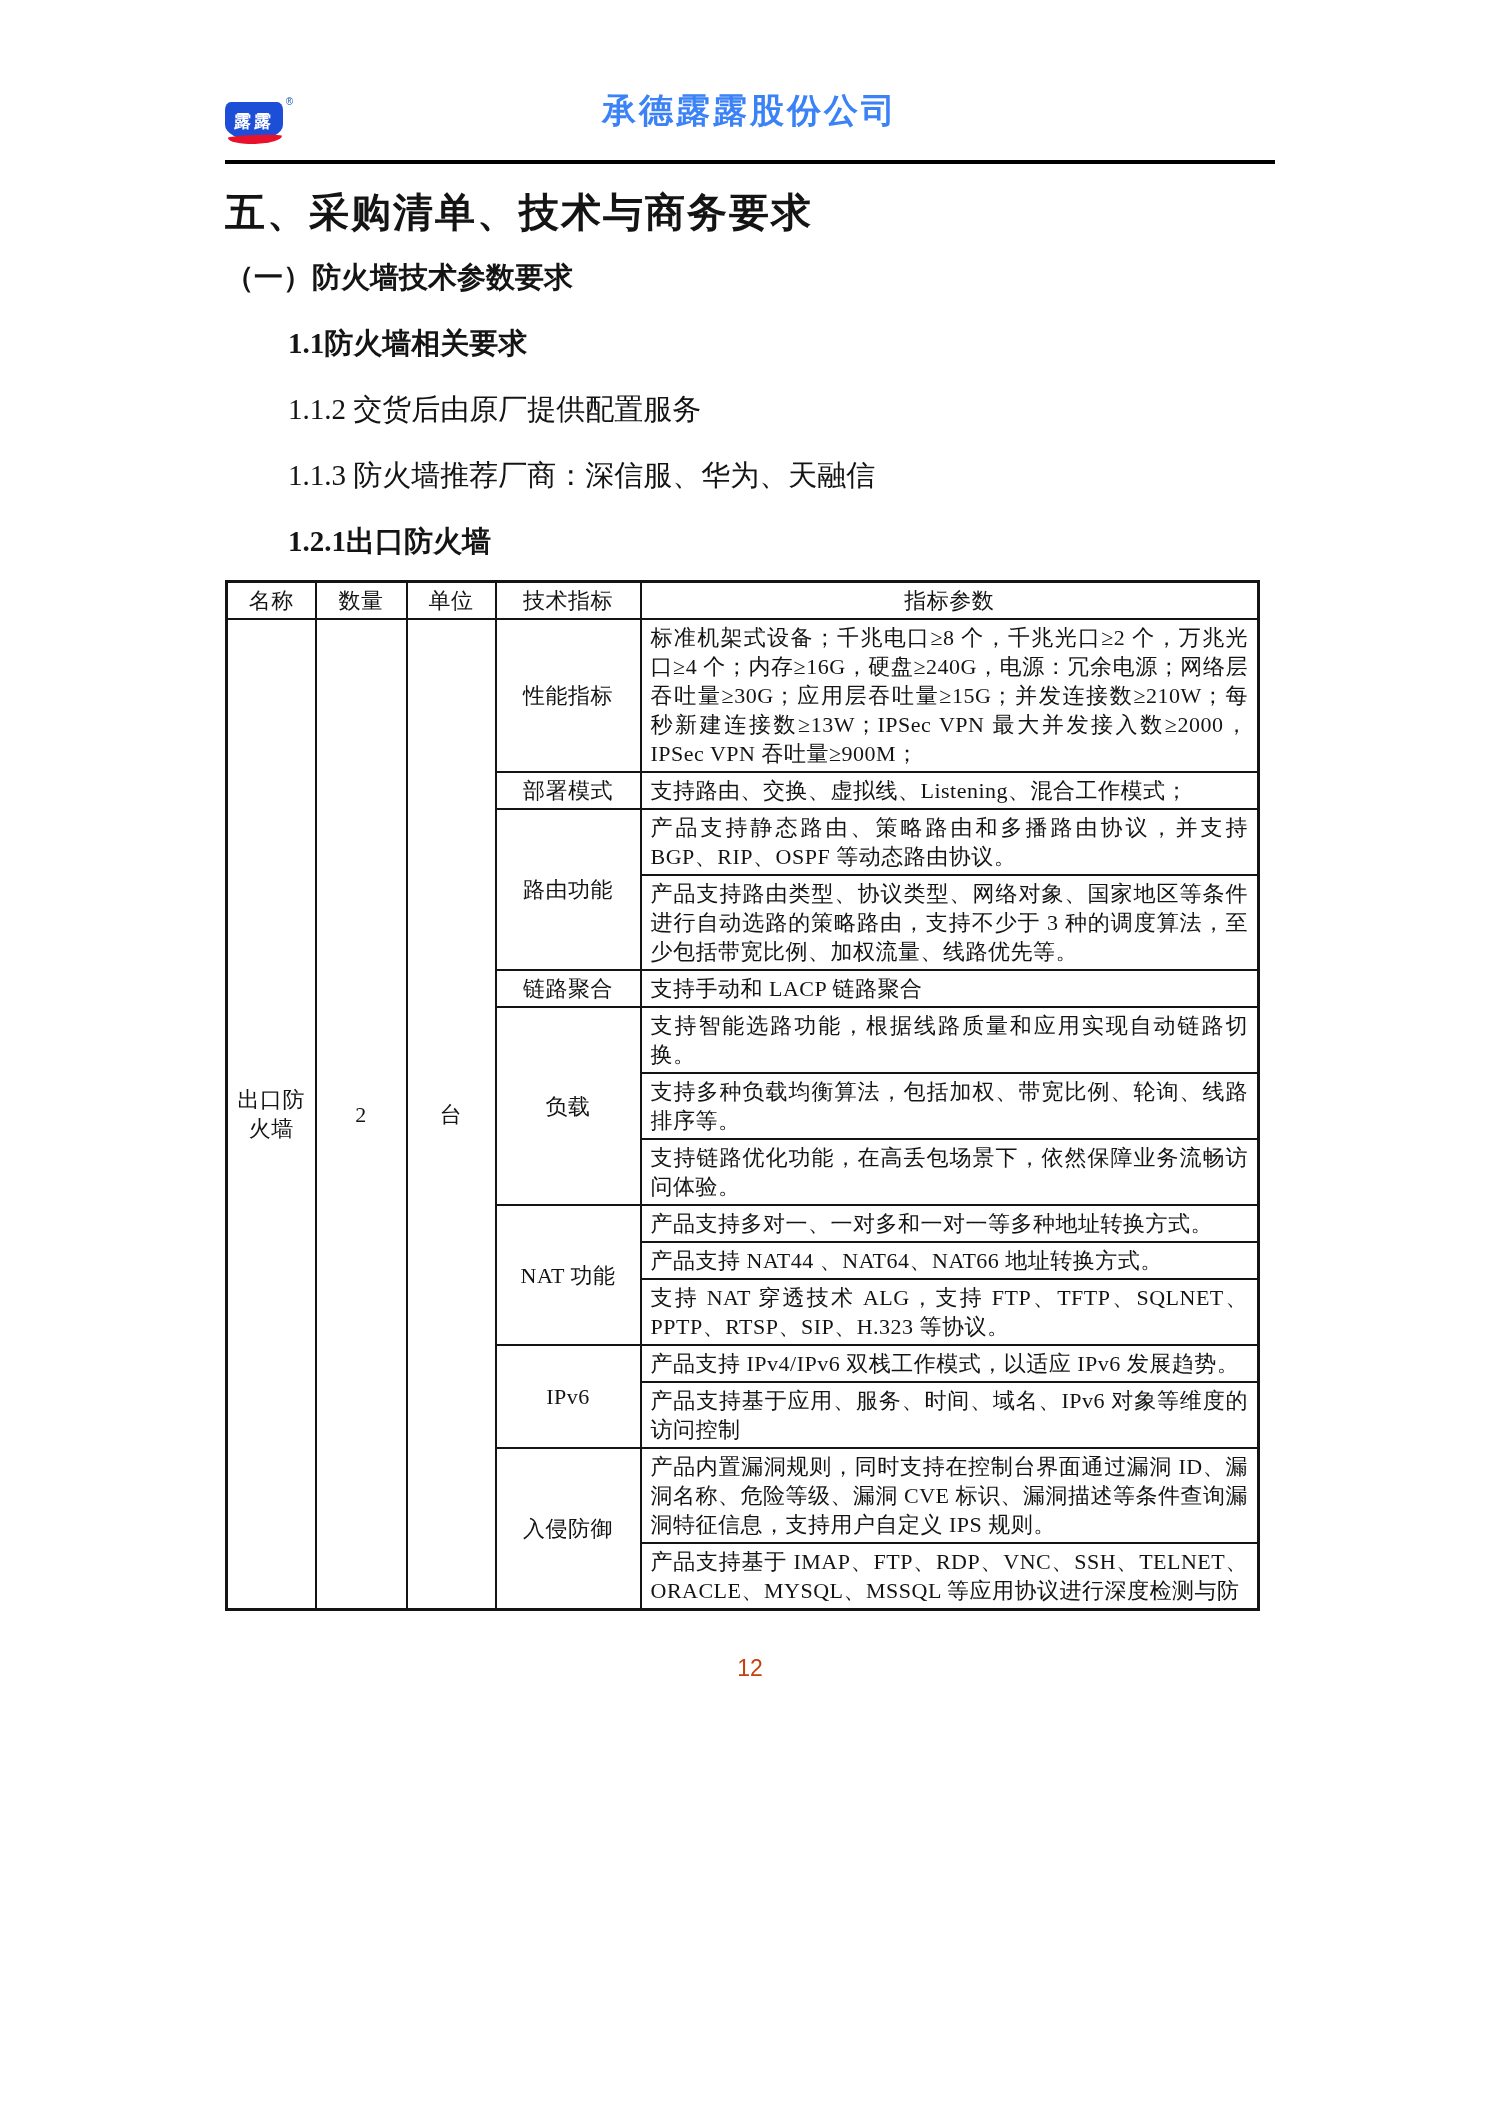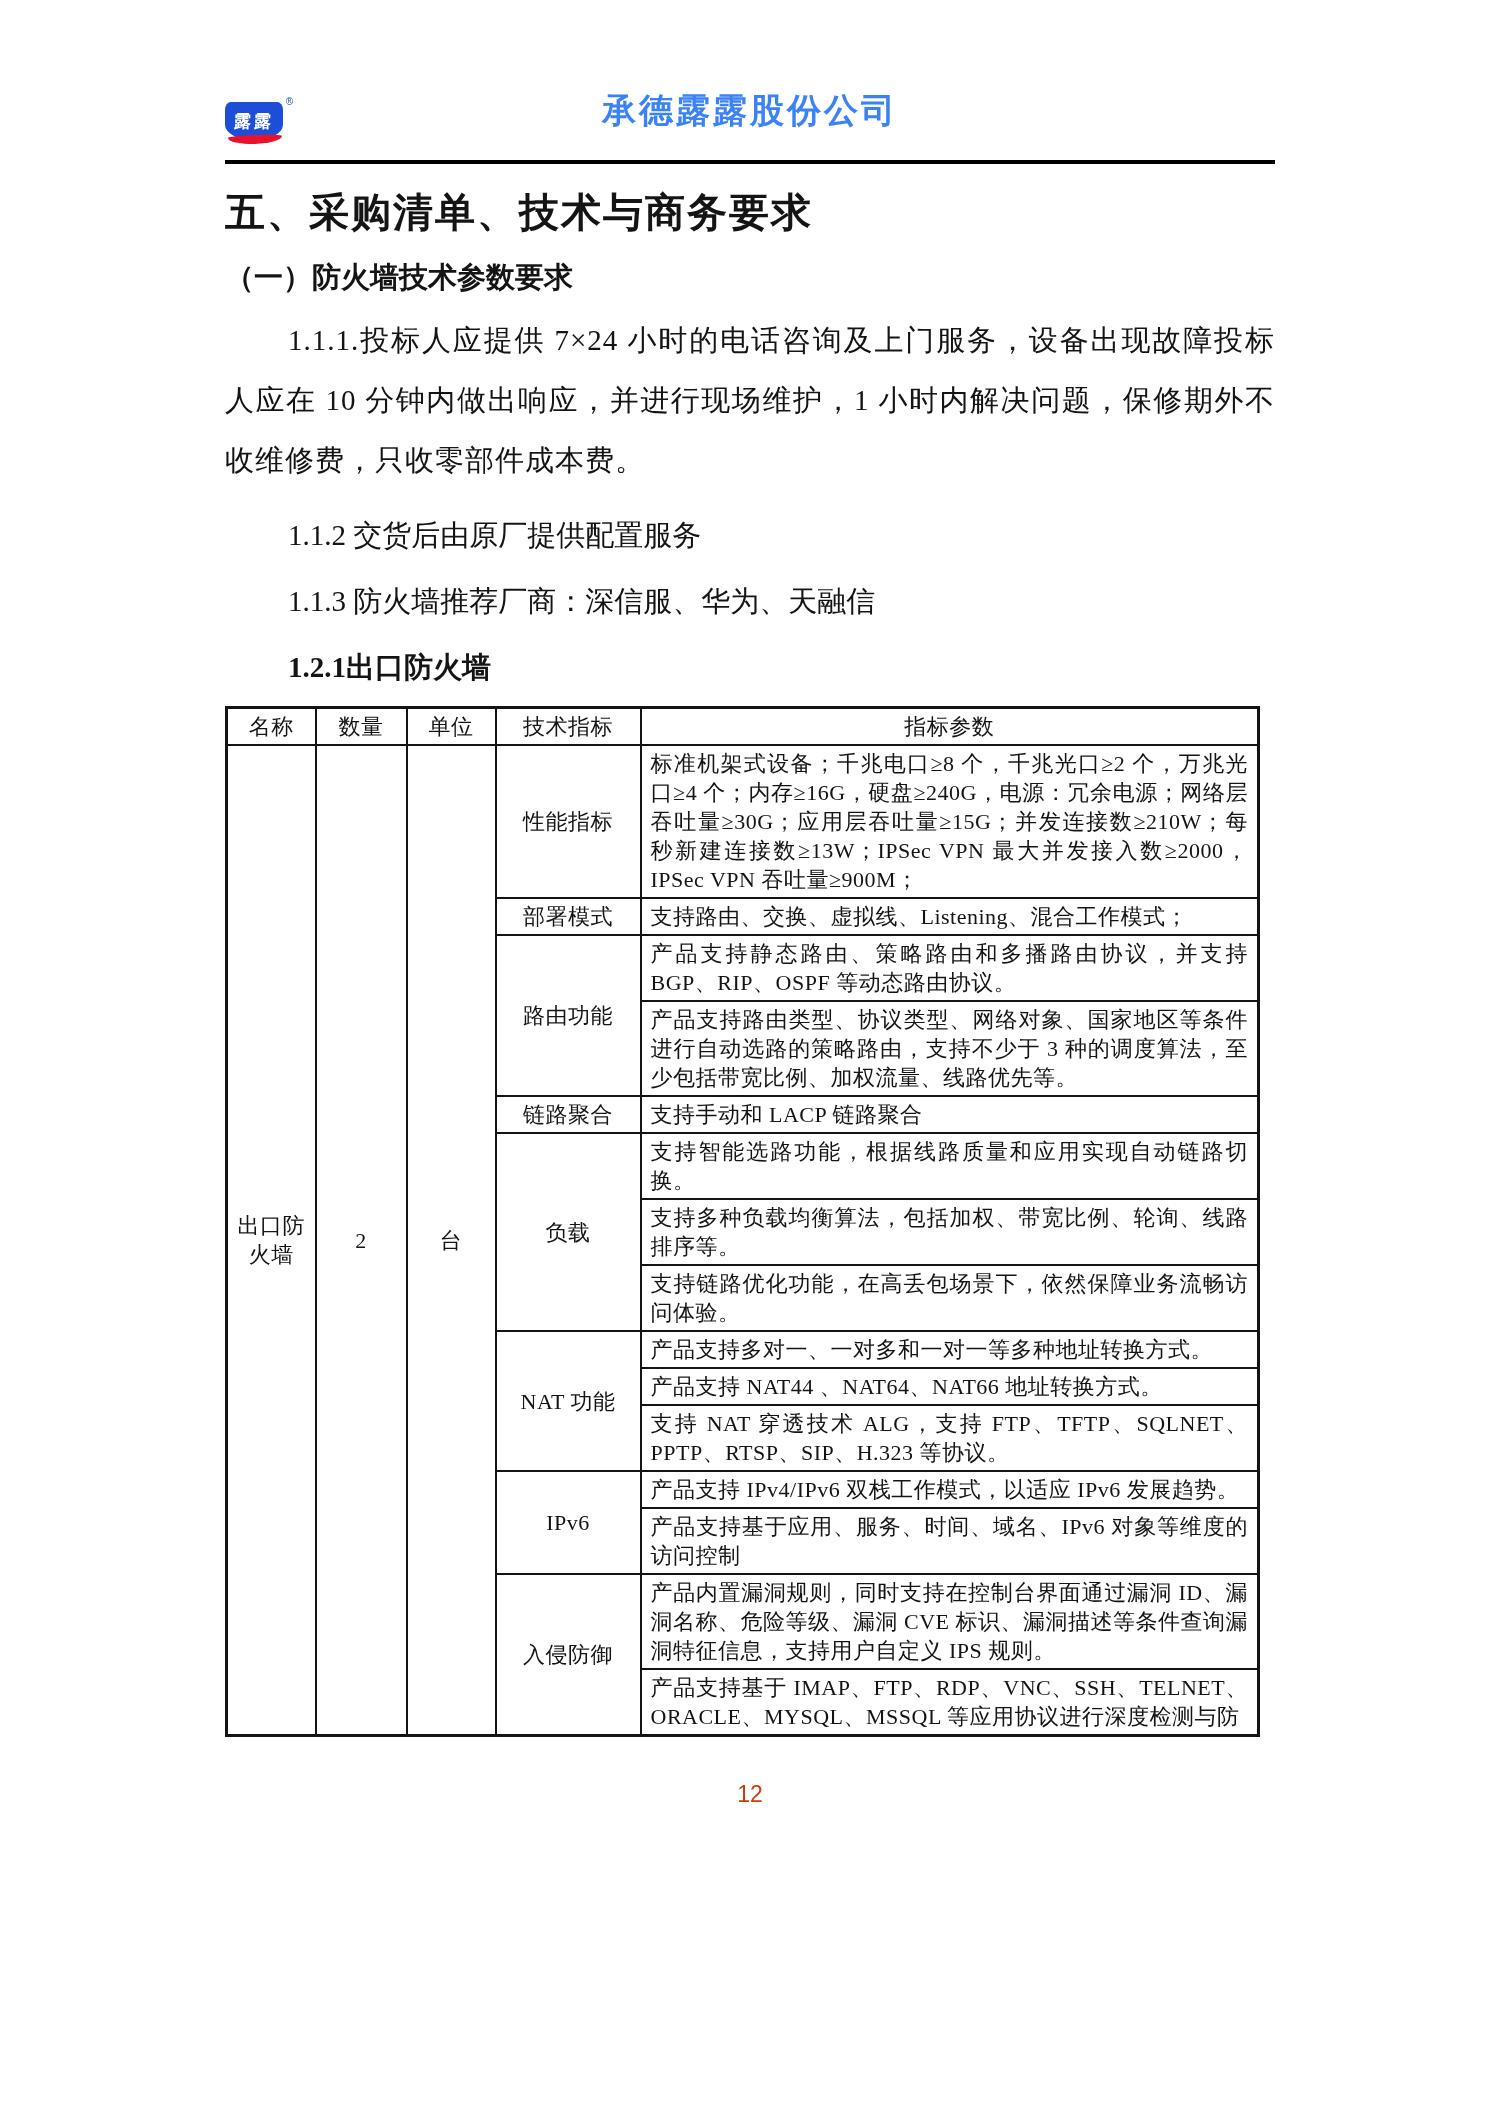--- a/index.html
+++ b/index.html
@@ -97,21 +97,21 @@
         <span class="logo-chars">露露</span>
       </div>
       <span class="logo-reg">®</span>
       <div class="logo-swoosh"></div>
     </div>
     <div class="company">承德露露股份公司</div>
   </div>
 
   <div class="main-title">五、采购清单、技术与商务要求</div>
   <div class="sec-title">（一）防火墙技术参数要求</div>
-  <div class="para">1.1.1.投标人应提供 7×24 小时的电话咨询及上门服务，设备出现故障投标人应在 10 分钟内做出响应，并进行现场维护，1 小时内解决问题，保修期外不收维修费，只收零部件成本费。</div>
+  <div class="sub-title">1.1防火墙相关要求</div>
   <div class="item">1.1.2 交货后由原厂提供配置服务</div>
   <div class="item">1.1.3 防火墙推荐厂商：深信服、华为、天融信</div>
   <div class="sub-title">1.2.1出口防火墙</div>
 
   <table class="spec">
     <colgroup>
       <col style="width:89px">
         <col style="width:91px">
         <col style="width:89px">
         <col style="width:145px">

